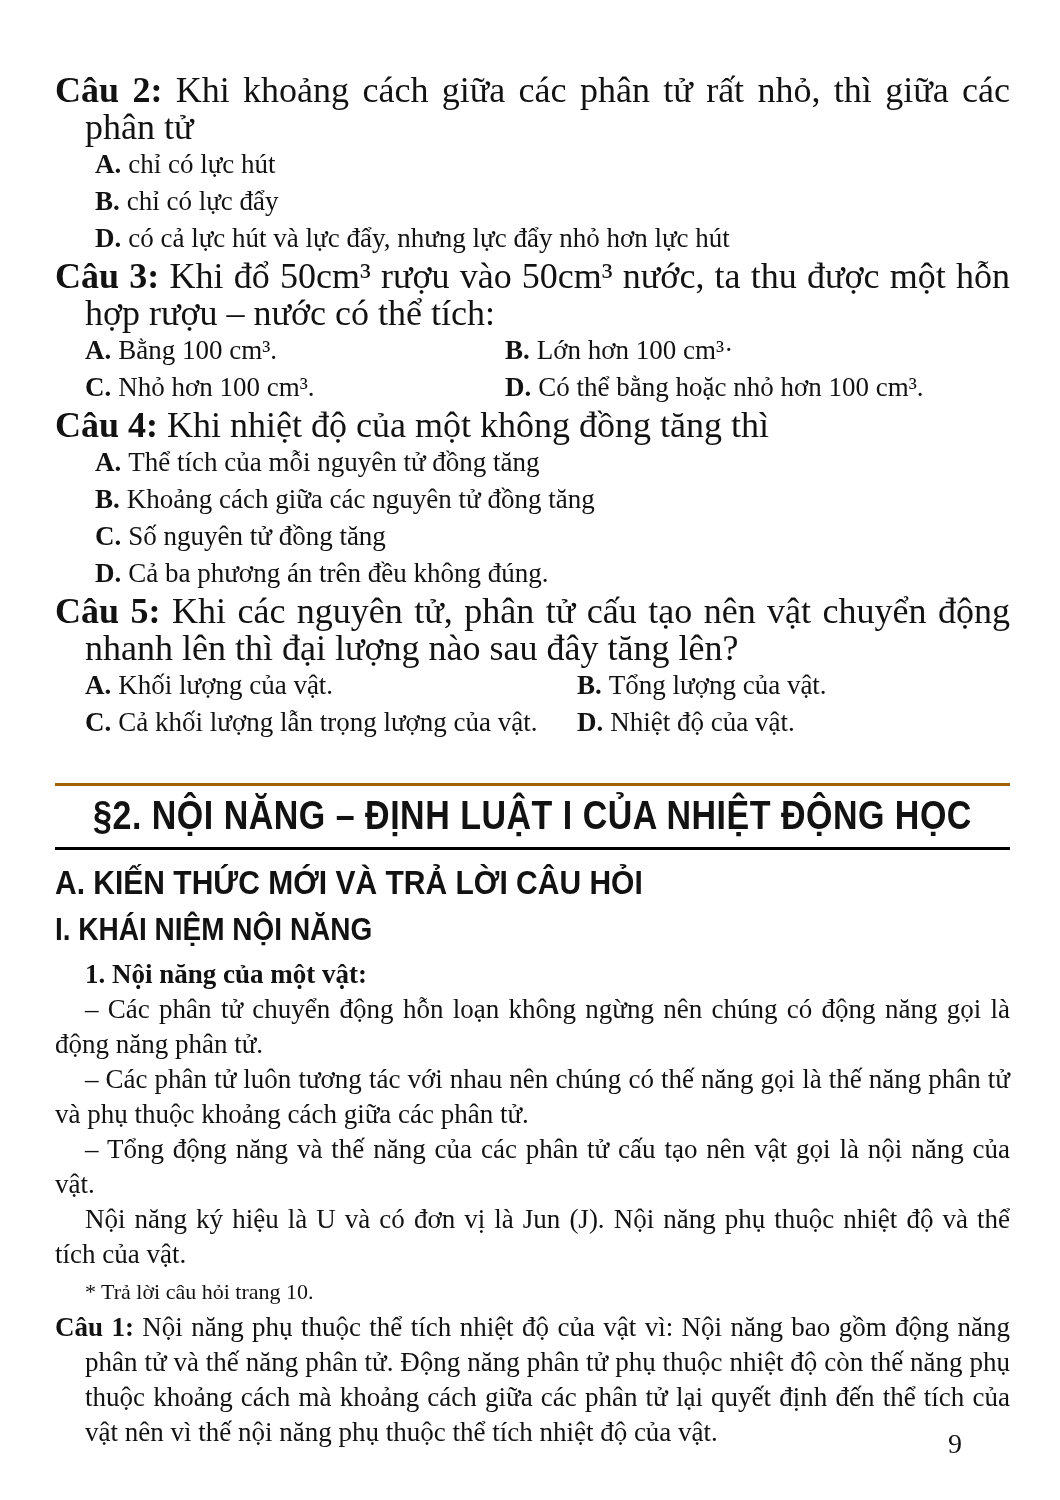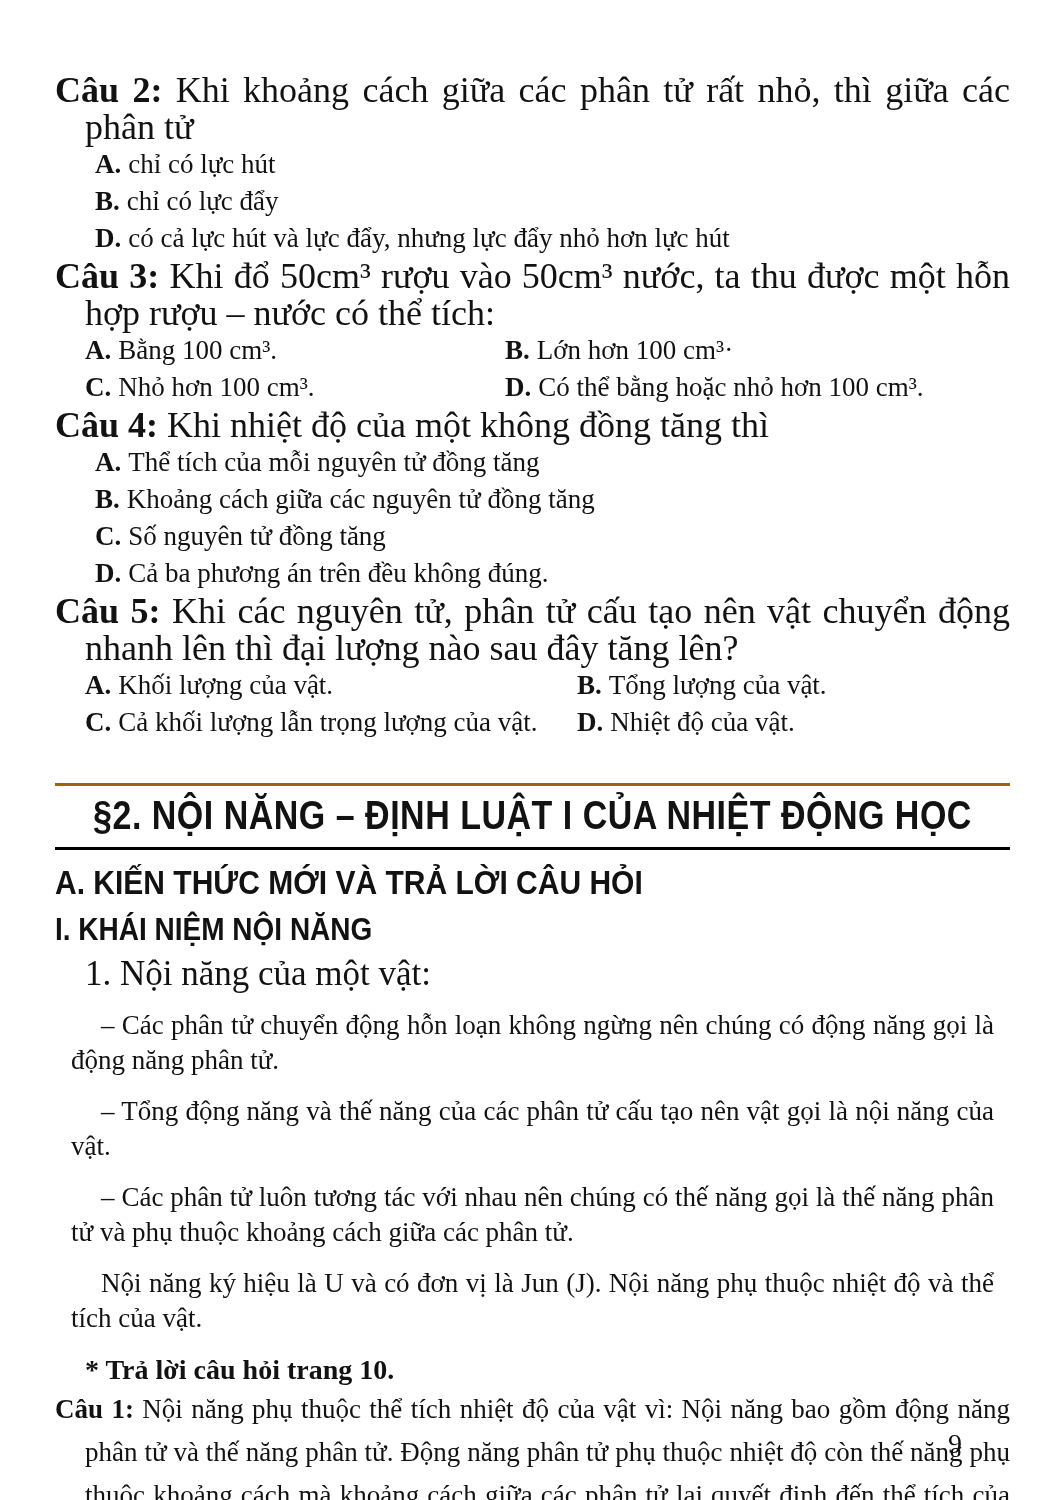--- a/index.html
+++ b/index.html
@@ -56,35 +56,35 @@
     margin:16px 0 0 0;
     transform-origin:left center;transform:scaleY(1.1);
   }
   .h-i{
     font-family:"Liberation Sans", sans-serif;
     font-weight:700;font-size:28px;line-height:32px;
     margin:14px 0 0 0;
     transform-origin:left center;transform:scaleY(1.1);
   }
   .h-1{
-    font-size:35px;line-height:36px;font-weight:normal;
+    font-size:27px;line-height:36px;font-weight:bold;
     margin:10px 0 0 30px;
   }
 
   
   .para{
-    font-size:27px;line-height:35px;margin:16px;
+    font-size:27px;line-height:35px;margin:0;
     text-indent:30px;text-align:justify;
   }
   .answer-head{
-    font-size:28px;line-height:36px;font-weight:bold;
+    font-size:22px;line-height:36px;font-weight:normal;
     margin:2px 0 0 30px;
   }
   .answer-para{
-    font-size:27px;line-height:43px;margin:0;
+    font-size:27px;line-height:35px;margin:0;
     padding-left:30px;text-indent:-30px;
     text-align:justify;
   }
 
   
   .page-number{
     position:absolute;
     top:1428px;right:98px;
     font-size:28px;
   }
@@ -139,22 +139,22 @@
 
   <div class="banner">
     <span class="banner-title">§2. NỘI NĂNG – ĐỊNH LUẬT I CỦA NHIỆT ĐỘNG HỌC</span>
   </div>
 
   <div class="h-a">A. KIẾN THỨC MỚI VÀ TRẢ LỜI CÂU HỎI</div>
   <div class="h-i">I. KHÁI NIỆM NỘI NĂNG</div>
   <div class="h-1">1. Nội năng của một vật:</div>
 
   <p class="para">– Các phân tử chuyển động hỗn loạn không ngừng nên chúng có động năng gọi là động năng phân tử.</p>
+  <p class="para">– Các phân tử luôn tương tác với nhau nên chúng có thế năng gọi là thế năng phân tử và phụ thuộc khoảng cách giữa các phân tử.</p>
   <p class="para">– Tổng động năng và thế năng của các phân tử cấu tạo nên vật gọi là nội năng của vật.</p>
-  <p class="para">– Các phân tử luôn tương tác với nhau nên chúng có thế năng gọi là thế năng phân tử và phụ thuộc khoảng cách giữa các phân tử.</p>
   <p class="para">Nội năng ký hiệu là U và có đơn vị là Jun (J). Nội năng phụ thuộc nhiệt độ và thể tích của vật.</p>
 
   <div class="answer-head">* Trả lời câu hỏi trang 10.</div>
   <p class="answer-para"><span class="q-label">Câu 1:</span> <span>Nội năng phụ thuộc thể tích nhiệt độ của vật vì: Nội năng bao gồm động năng phân tử và thế năng phân tử. Động năng phân tử phụ thuộc nhiệt độ còn thế năng phụ thuộc khoảng cách mà khoảng cách giữa các phân tử lại quyết định đến thể tích của vật nên vì thế nội năng phụ thuộc thể tích nhiệt độ của vật.</span></p>
 
 </div>
 
 <div class="page-number">9</div>
 
 </body></html>

